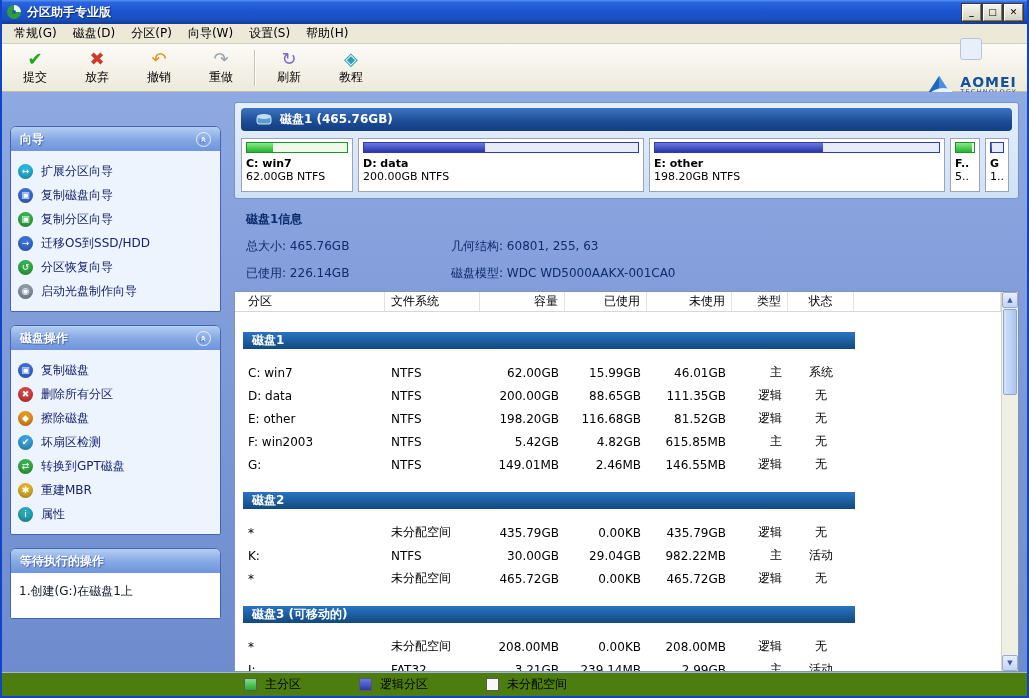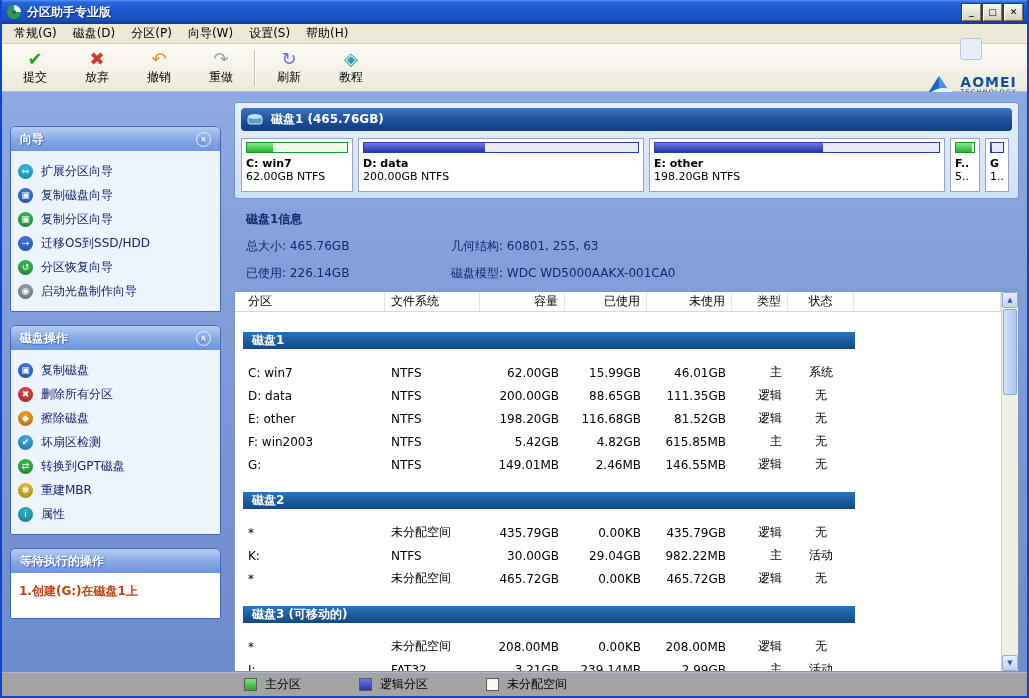--- a/index.html
+++ b/index.html
@@ -70,29 +70,29 @@
   .wizard-body .side-item:nth-child(4) .side-icon { background:#3a6fd8; }
   .wizard-body .side-item:nth-child(5) .side-icon { background:#35b04a; }
   .wizard-body .side-item:nth-child(6) .side-icon { background:#8a98a8; }
   .ops-body .side-item:nth-child(1) .side-icon { background:#3a6fd8; }
   .ops-body .side-item:nth-child(2) .side-icon { background:#d84040; }
   .ops-body .side-item:nth-child(3) .side-icon { background:#e8941e; }
   .ops-body .side-item:nth-child(4) .side-icon { background:#3aa0d8; }
   .ops-body .side-item:nth-child(5) .side-icon { background:#35b04a; }
   .ops-body .side-item:nth-child(6) .side-icon { background:#e0b428; }
   .ops-body .side-item:nth-child(7) .side-icon { background:#28a8b8; }
-  .pending-body { background:#fff; padding:10px 8px 18px; color:#c2410c;font-weight:bold; }
+  .pending-body { background:#fff; padding:10px 8px 18px; color:#0f172a; }
 
   
   .main { flex:1; display:flex; flex-direction:column; padding:10px 8px 0 6px; overflow:hidden; }
 
   .disk-panel { flex:none; height:97px; border:1px solid #7494c8; border-radius:3px;
     background:linear-gradient(180deg,#e6effb,#cfe0f6); padding:5px 6px; }
   .disk-header { height:23px; border-radius:4px; display:flex; align-items:center; gap:8px;
-    padding:0 6px; margin-bottom:7px; color:#fff; font-weight:bold;
+    padding:0 15px; margin-bottom:7px; color:#fff; font-weight:bold;
     background:linear-gradient(180deg,#3d74c0 0%,#1b4c96 60%,#123c80 100%); }
   .disk-parts { display:flex; gap:5px; }
   .part-box { background:#fff; border:1px solid #9aa4b8; padding:3px 4px; height:54px; overflow:hidden; }
   .part-bar { height:11px; border:1px solid; position:relative; margin-bottom:4px; }
   .part-fill { position:absolute; top:0; left:0; bottom:0; }
   .part-box.primary .part-bar { border-color:#18962a; background:#eefbe8; }
   .part-box.primary .part-fill { background:linear-gradient(180deg,#8ae88a,#22b22e); }
   .part-box.logical .part-bar { border-color:#2c3cb0; background:#e8ecfa; }
   .part-box.logical .part-fill { background:linear-gradient(180deg,#6a7ae0,#2836a8); }
   .part-name { font-weight:bold; font-size:11px; white-space:nowrap; }
@@ -138,21 +138,21 @@
     display:flex; flex-direction:column; }
   .scroll-btn { height:16px; flex:none; display:flex; align-items:center; justify-content:center;
     font-size:7px; color:#3a5a9a; background:linear-gradient(180deg,#e8eefb,#c4d4f2);
     border:1px solid #94acd8; border-radius:2px; }
   .scroll-thumb { height:86px; margin:1px; background:linear-gradient(90deg,#d4e2fa,#aac4ee);
     border:1px solid #88a4d8; border-radius:2px; }
   .scroll-space { flex:1; }
 
   
   .legend { height:24px; flex:none; display:flex; align-items:center; gap:58px;
-    padding-left:242px; background:#a3a3a3; border-top:1px solid #a8b8d0; }
+    padding-left:242px; background:#4d7c0f; border-top:1px solid #a8b8d0; }
   .legend-item { display:flex; align-items:center; gap:8px; }
   .swatch { width:13px; height:13px; border:1px solid #5a5a5a; }
   .sw-primary { background:linear-gradient(180deg,#7ee07e,#28aa32); }
   .sw-logical { background:linear-gradient(180deg,#6a7ae0,#2a38a8); }
   .sw-unalloc { background:#f8f8f4; }
 </style>
 </head>
 <body>
 
 <div class="window">

